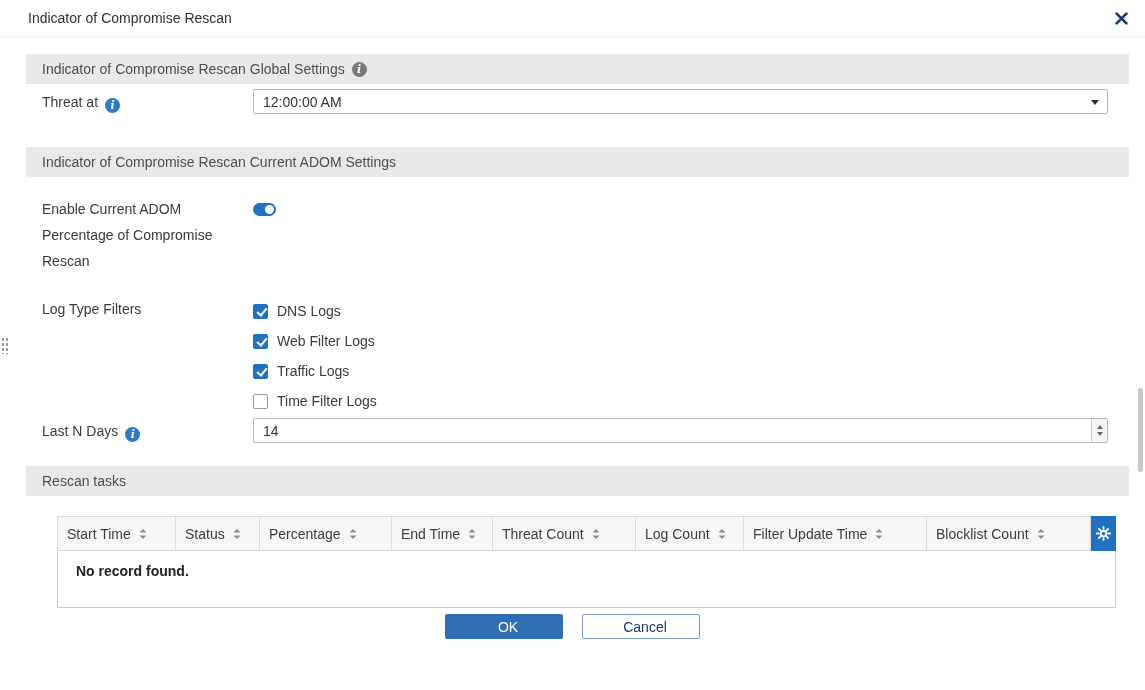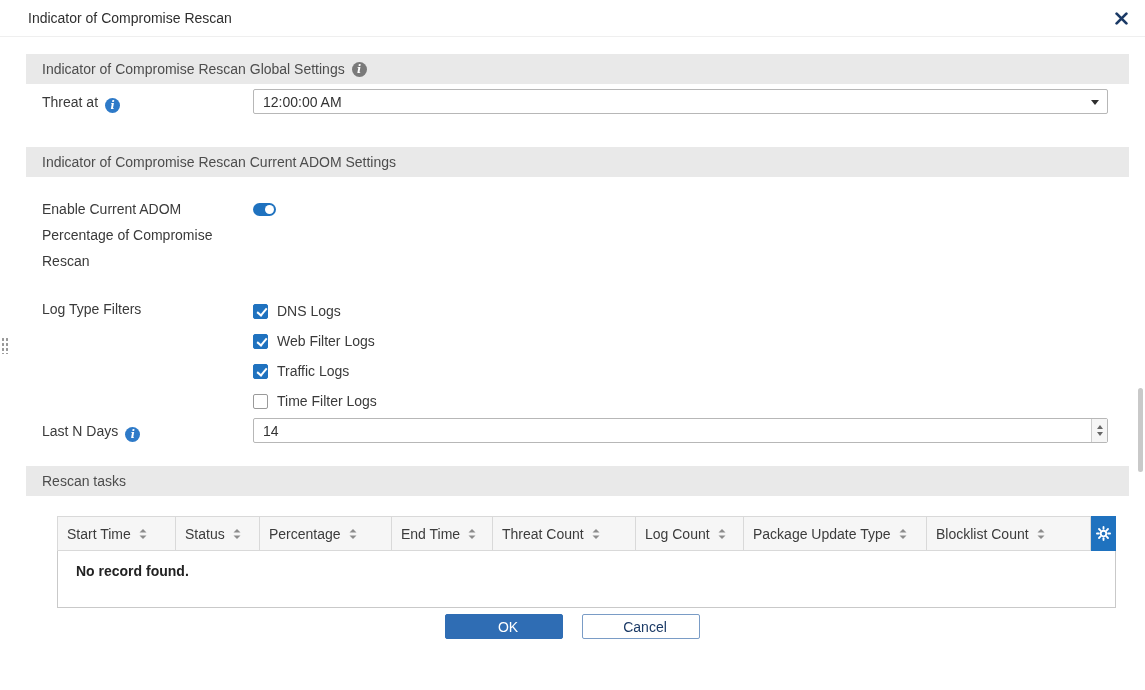--- a/index.html
+++ b/index.html
@@ -394,21 +394,21 @@
             <span class="th-inner">
                 <span>Log Count</span>
             <svg class="sort-icon" width="10" height="12" viewBox="0 0 10 12">
                   <path d="M5 1 L8.5 4.6 H1.5 Z" fill="#8c8c8c"></path>
                   <path d="M5 11 L1.5 7.4 H8.5 Z" fill="#8c8c8c"></path>
                 </svg>
               </span>
           </th>
           <th>
             <span class="th-inner">
-                <span>Package Update Type</span>
+                <span>Filter Update Time</span>
             <svg class="sort-icon" width="10" height="12" viewBox="0 0 10 12">
                   <path d="M5 1 L8.5 4.6 H1.5 Z" fill="#8c8c8c"></path>
                   <path d="M5 11 L1.5 7.4 H8.5 Z" fill="#8c8c8c"></path>
                 </svg>
               </span>
           </th>
           <th>
             <span class="th-inner">
                 <span>Blocklist Count</span>
             <svg class="sort-icon" width="10" height="12" viewBox="0 0 10 12">

